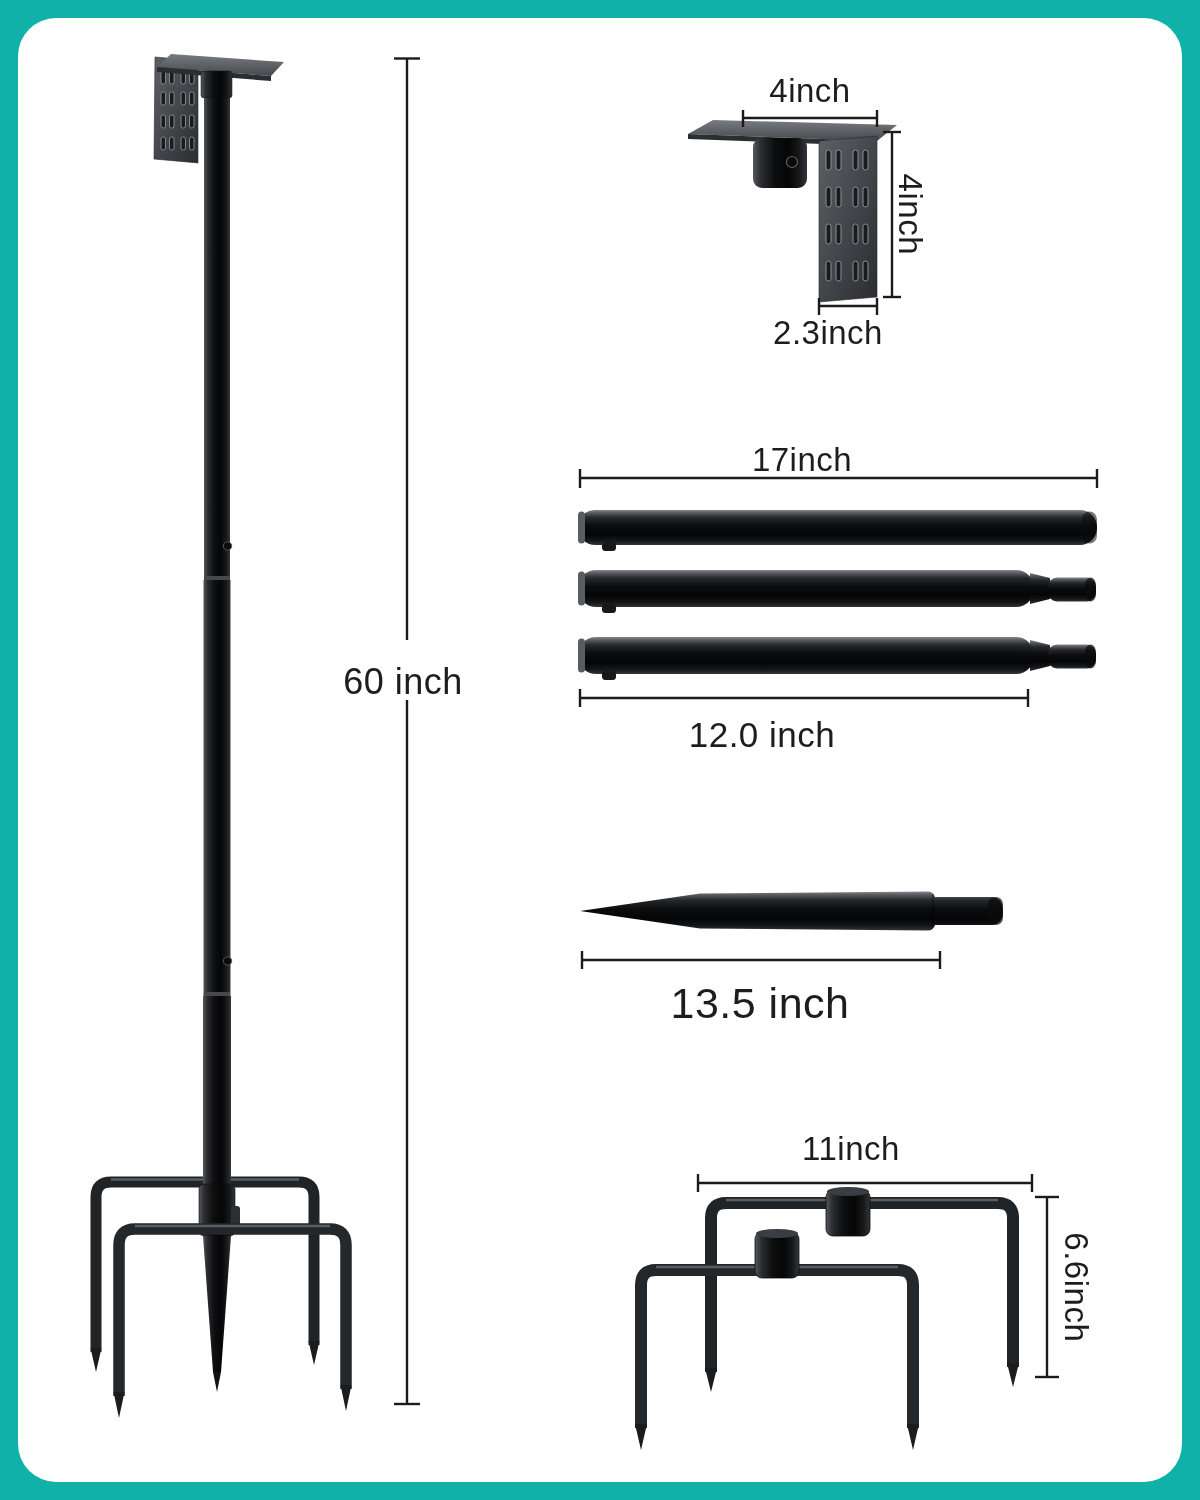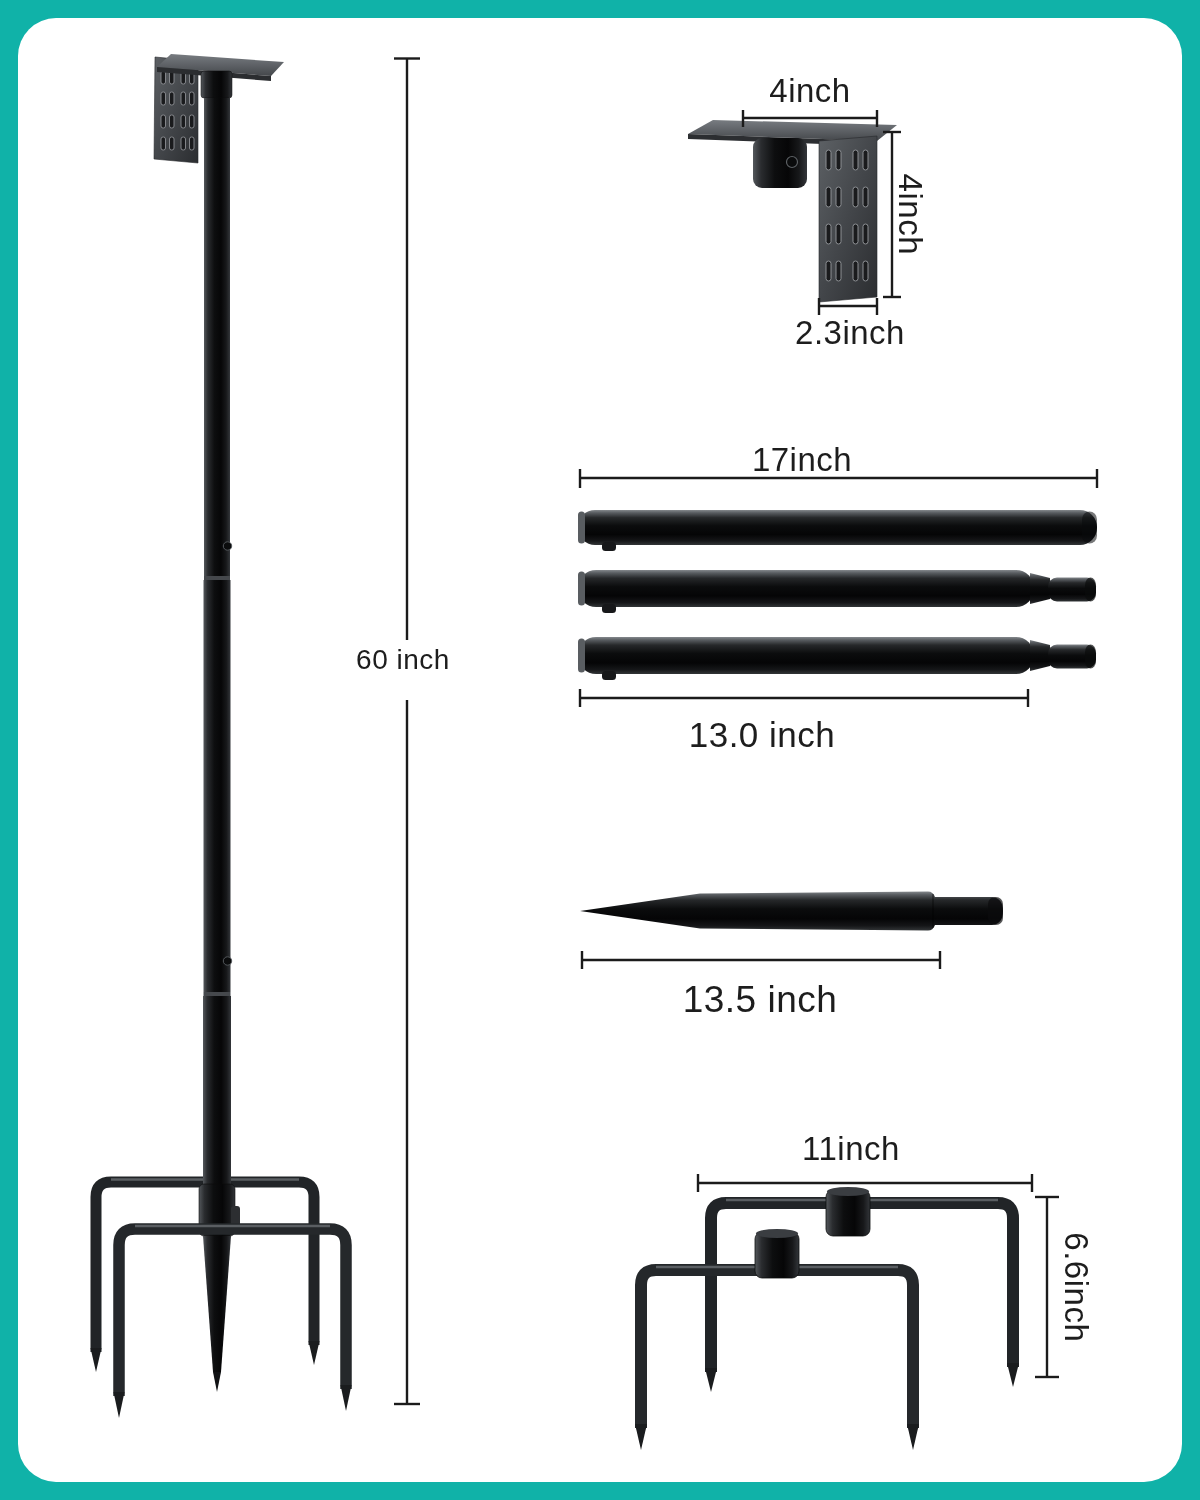--- a/index.html
+++ b/index.html
@@ -205,22 +205,22 @@
     <g stroke="#1b1b1b" stroke-width="2.4">
       <line x1="698" y1="1183" x2="1032" y2="1183"></line>
       <line x1="698" y1="1174" x2="698" y2="1192"></line>
         <line x1="1032" y1="1174" x2="1032" y2="1192"></line>
       <line x1="1047" y1="1197" x2="1047" y2="1377"></line>
       <line x1="1035" y1="1197" x2="1059" y2="1197"></line>
         <line x1="1035" y1="1377" x2="1059" y2="1377"></line>
     </g>
   </svg>
 
-  <div class="dim-label" style="left:318px;top:645px;width:170px;font-size:28px">60 inch</div>
+  <div class="dim-label" style="left:318px;top:663px;width:170px;font-size:36px">60 inch</div>
   <div class="dim-label" style="left:743px;top:74px;width:134px">4inch</div>
   <div class="dim-label rot" style="left:840px;top:197px;width:140px">4inch</div>
-  <div class="dim-label" style="left:770px;top:316px;width:160px">2.3inch</div>
+  <div class="dim-label" style="left:748px;top:316px;width:160px">2.3inch</div>
   <div class="dim-label" style="left:726px;top:443px;width:152px">17inch</div>
-  <div class="dim-label" style="left:666px;top:717px;width:192px;font-size:35px">13.0 inch</div>
-  <div class="dim-label" style="left:664px;top:981px;width:192px;font-size:37px">13.5 inch</div>
+  <div class="dim-label" style="left:666px;top:717px;width:192px;font-size:35px">12.0 inch</div>
+  <div class="dim-label" style="left:664px;top:981px;width:192px;font-size:43px">13.5 inch</div>
   <div class="dim-label" style="left:778px;top:1132px;width:146px">11inch</div>
   <div class="dim-label rot" style="left:996px;top:1270px;width:160px">6.6inch</div>
 </div>
 
 </body></html>

